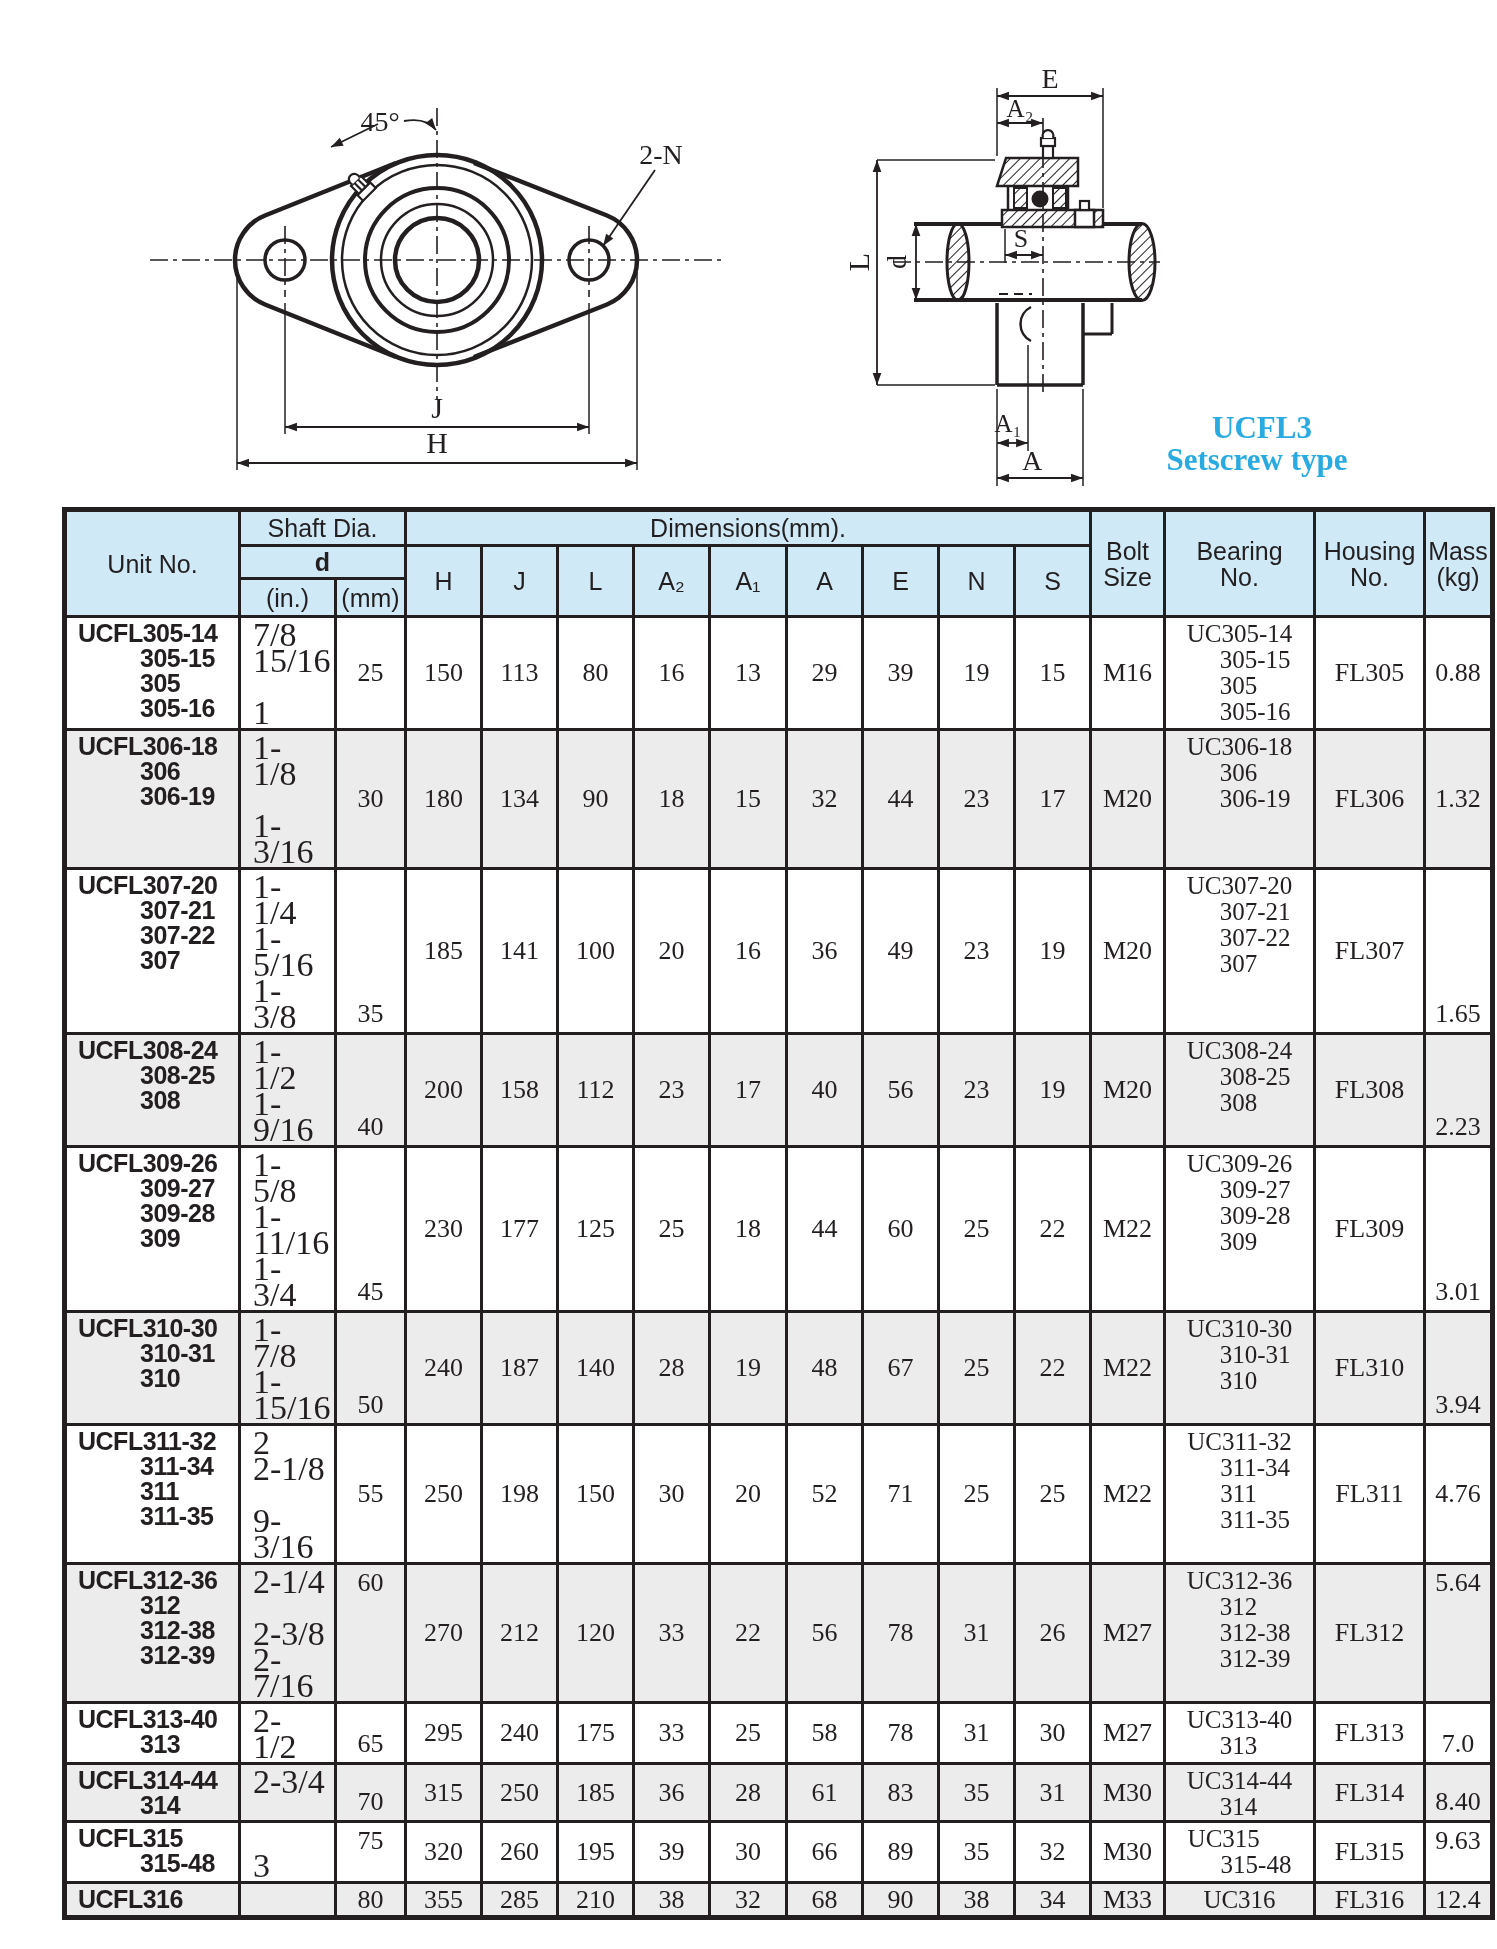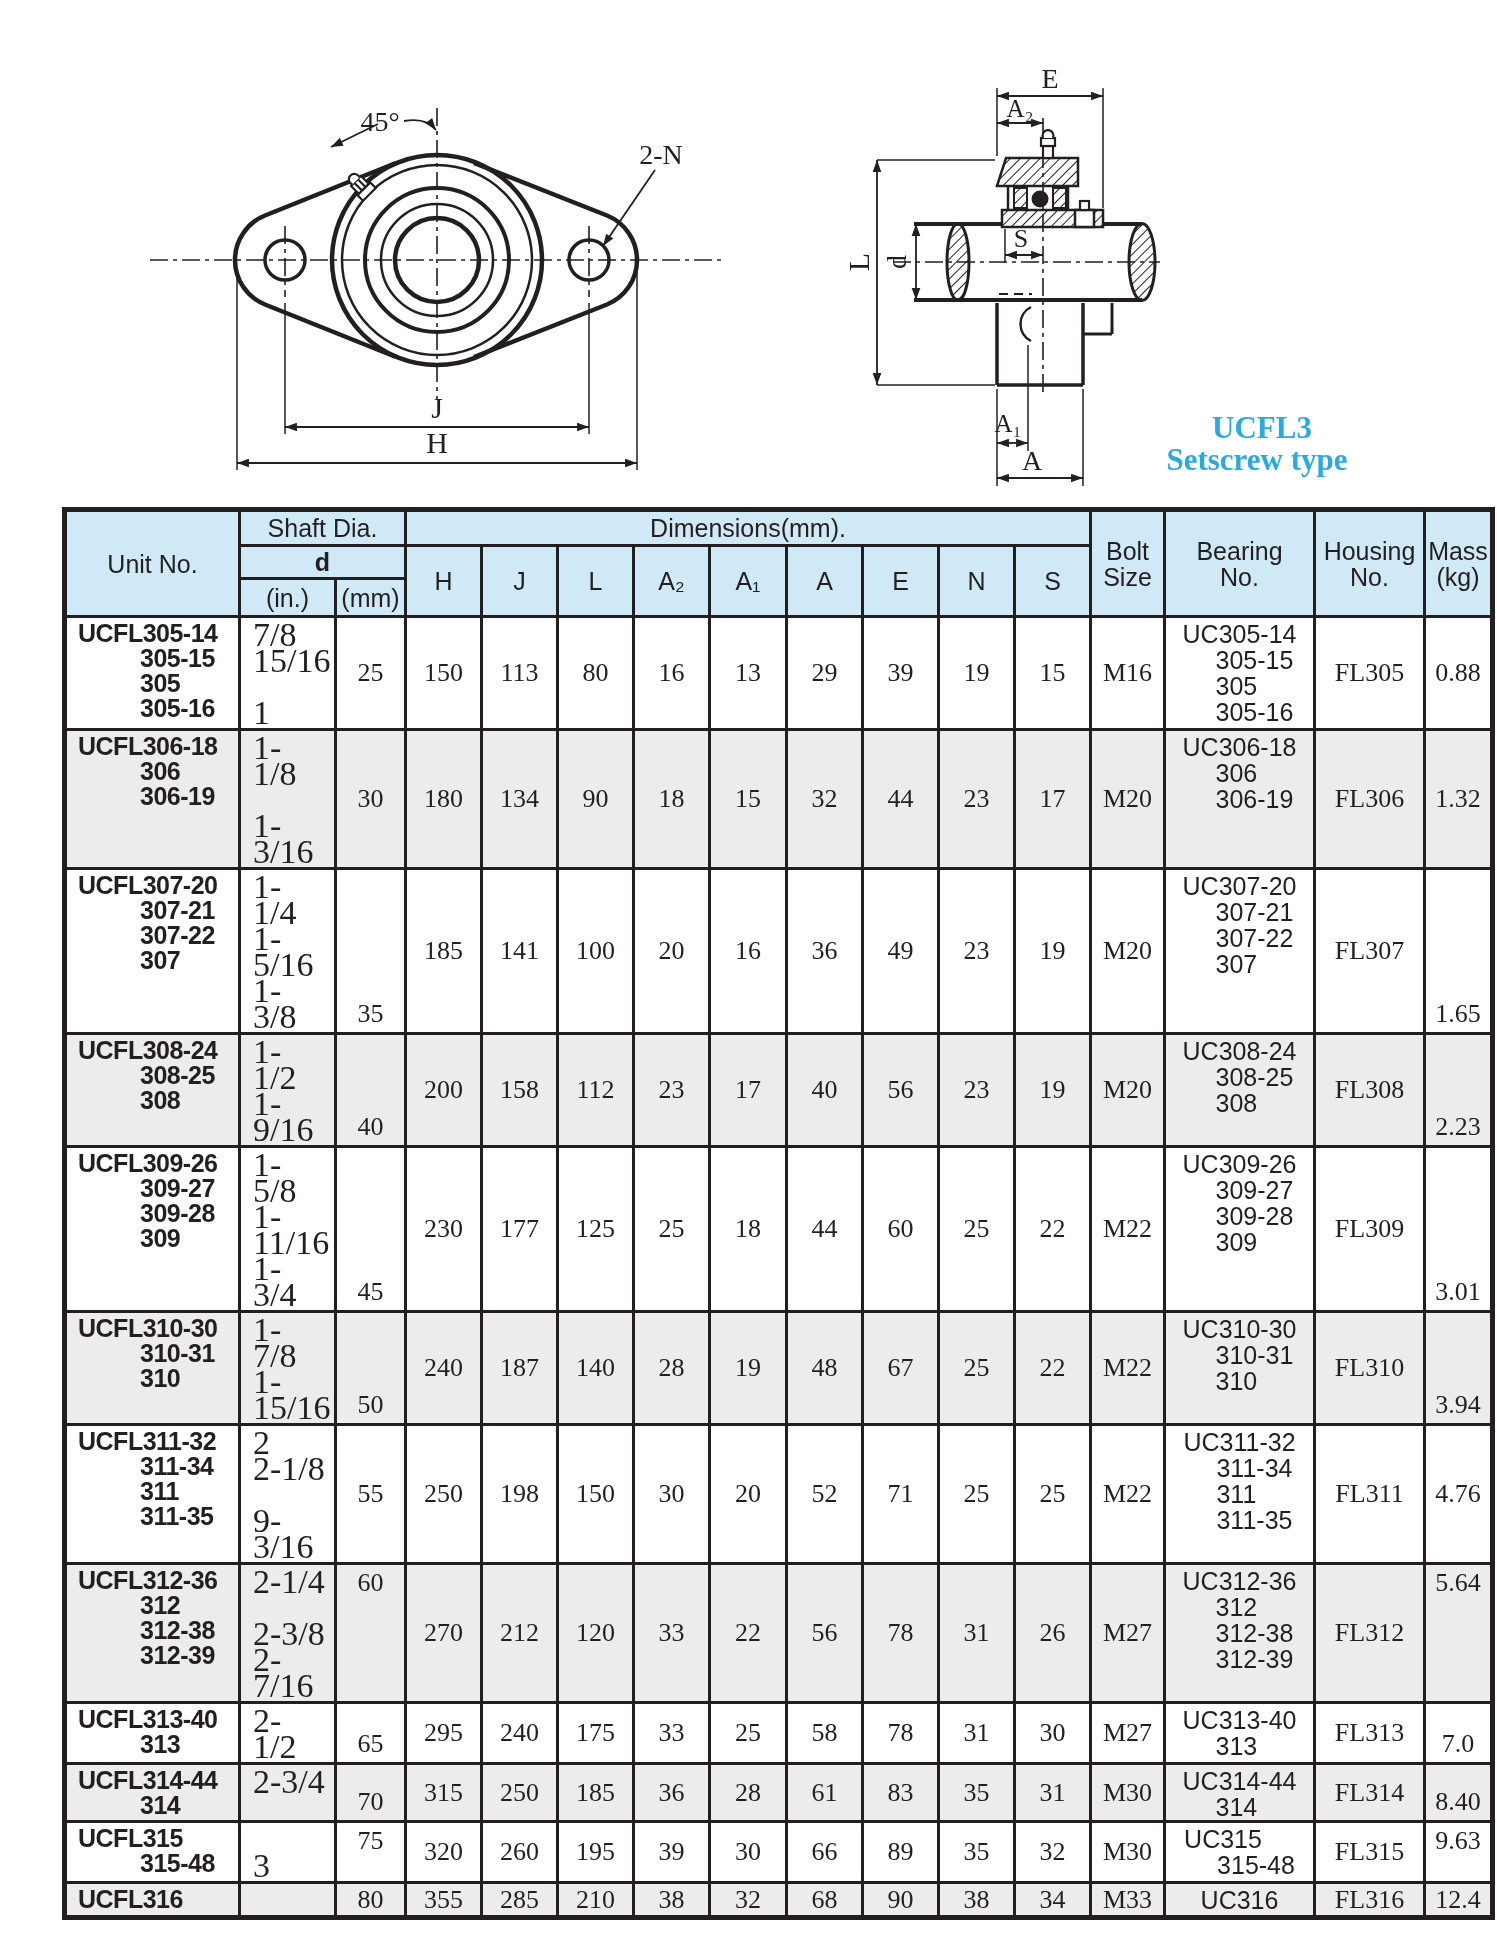--- a/index.html
+++ b/index.html
@@ -40,21 +40,21 @@
 
   td.unit { font-family:"Liberation Sans",sans-serif; font-weight:bold; font-size:25px;
     line-height:25px; vertical-align:top; text-align:left; padding:3px 2px 2px 11px; letter-spacing:-0.5px; }
   td.unit .ind { padding-left:62px; }
   td.inch { font-family:Liberation Serif, serif; font-size:34px; line-height:26px;
     vertical-align:top; text-align:left; padding:4px 2px 2px 12px; }
   td.num { font-family:"Liberation Serif",serif; font-size:26px; text-align:center; }
   .pos-t { vertical-align:top; padding-top:3px; }
   .pos-m { vertical-align:middle; }
   .pos-b { vertical-align:bottom; padding-bottom:3px; }
-  td.bearing { font-family:Liberation Sans, sans-serif; font-size:25px; line-height:26px;
+  td.bearing { font-family:Liberation Serif, serif; font-size:25px; line-height:26px;
     vertical-align:top; text-align:center; padding-top:3px; }
   td.bearing .bwrap { display:inline-block; text-align:left; }
   td.bearing .ind-b { padding-left:33px; }
 </style>
 </head>
 <body>
 
 <div class="page">
 
   <svg class="drawings" width="1497" height="505" viewBox="0 0 1497 505" xmlns="http://www.w3.org/2000/svg">

